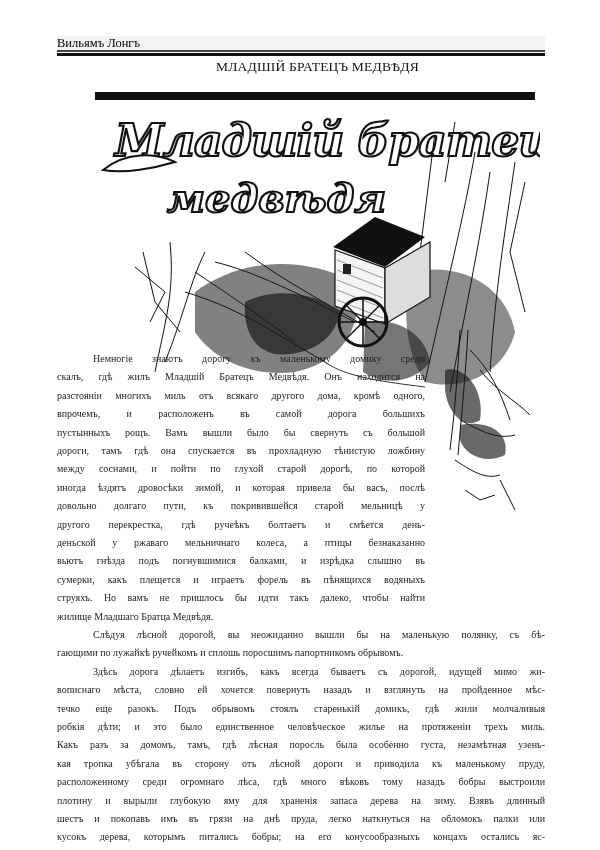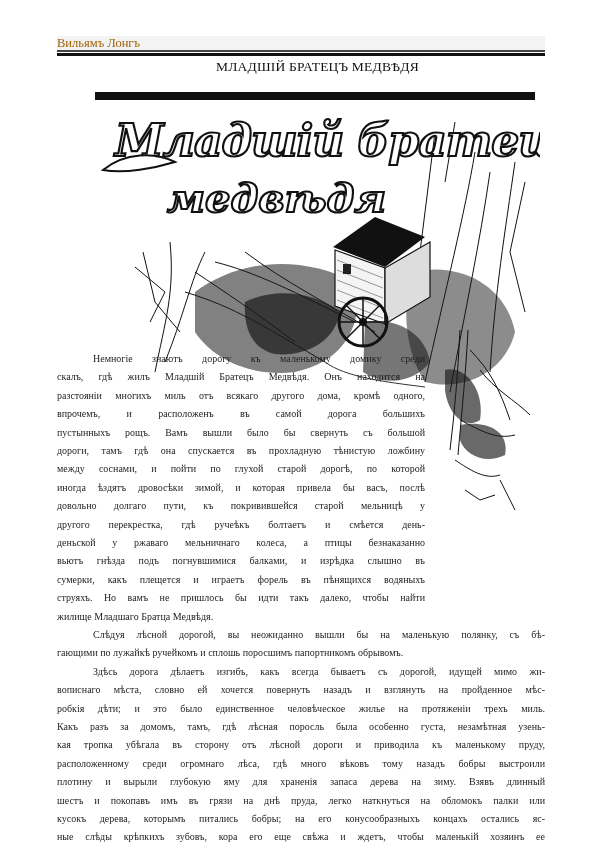--- a/index.html
+++ b/index.html
@@ -1,21 +1,21 @@
 <!DOCTYPE html>
 <html><head>
 <meta charset="utf-8">
 <style>
   html, body { margin:0; padding:0; background:#ffffff; }
   body { width:600px; height:850px; position:relative; overflow:hidden;
          font-family:"Liberation Serif","DejaVu Serif",serif; color:#1a1a1a; }
   .running-head { position:absolute; left:57px; top:36px; width:488px; height:14px;
                   background:#f3f3f3; }
   .running-head .author { position:absolute; left:0; top:0; font-size:12.5px; line-height:14px;
-                          color:#a16207; }
+                          color:#000000; }
   .running-head .rule1 { position:absolute; left:0; top:14px; width:488px; height:2px; background:#444; }
   .running-head .rule2 { position:absolute; left:0; top:17px; width:488px; height:3px; background:#111; }
   .story-title { position:absolute; left:0; width:600px; top:59px; text-align:center;
                  font-size:13.5px; letter-spacing:0.2px; color:#111; padding-left:35px; box-sizing:border-box; }
   .illustration { position:absolute; left:95px; top:92px; width:445px; height:300px; }
   .illustration svg { display:block; }
   .side-illus { position:absolute; left:440px; top:330px; width:100px; height:200px; }
   .body-text { position:absolute; left:57px; font-size:10px; line-height:18.4px; color:#1e1e1e;
                text-align:justify; }
   .para-narrow { top:350px; width:368px; }
@@ -135,20 +135,21 @@
 </div>
 
 <div class="body-text para-wide" style="top:626px;">
 </div>
 
 <div class="body-text para-wide" style="top:626px;">
   <span class="line indent">Слѣдуя лѣсной дорогой, вы неожиданно вышли бы на маленькую полянку, съ бѣ-</span>
   <span class="line last">гающими по лужайкѣ ручейкомъ и сплошь поросшимъ папортникомъ обрывомъ.</span>
   <span class="line indent">Здѣсь дорога дѣлаетъ изгибъ, какъ всегда бываетъ съ дорогой, идущей мимо жи-</span>
   <span class="line">вописнаго мѣста, словно ей хочется повернуть назадъ и взглянуть на пройденное мѣс-</span>
+  <span class="line">течко еще разокъ. Подъ обрывомъ стоялъ старенькій домикъ, гдѣ жили молчаливыя</span>
   <span class="line">робкія дѣти; и это было единственное человѣческое жилье на протяженіи трехъ миль.</span>
   <span class="line">Какъ разъ за домомъ, тамъ, гдѣ лѣсная поросль была особенно густа, незамѣтная узень-</span>
   <span class="line">кая тропка убѣгала въ сторону отъ лѣсной дороги и приводила къ маленькому пруду,</span>
   <span class="line">расположенному среди огромнаго лѣса, гдѣ много вѣковъ тому назадъ бобры выстроили</span>
   <span class="line">плотину и вырыли глубокую яму для храненія запаса дерева на зиму. Взявъ длинный</span>
   <span class="line">шестъ и покопавъ имъ въ грязи на днѣ пруда, легко наткнуться на обломокъ палки или</span>
   <span class="line">кусокъ дерева, которымъ питались бобры; на его конусообразныхъ концахъ остались яс-</span>
   <span class="line">ные слѣды крѣпкихъ зубовъ, кора его еще свѣжа и ждетъ, чтобы маленькій хозяинъ ее</span>
 
 </div>

